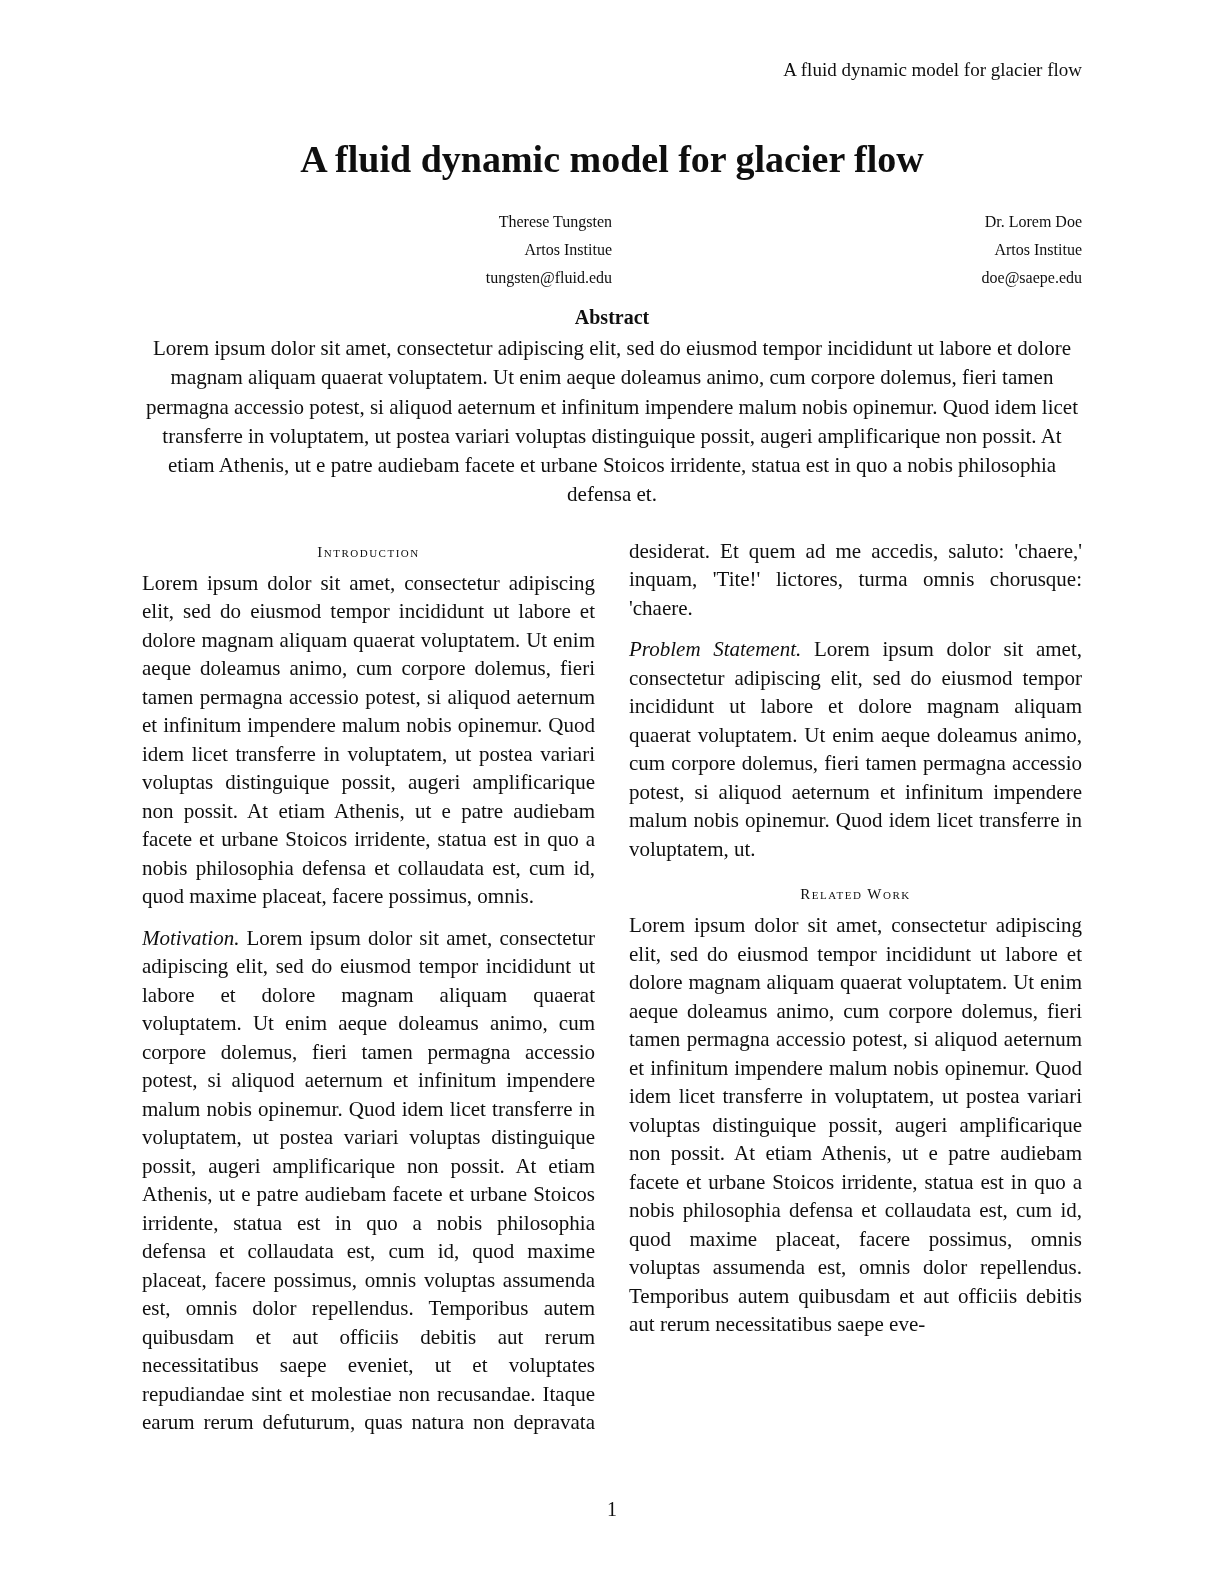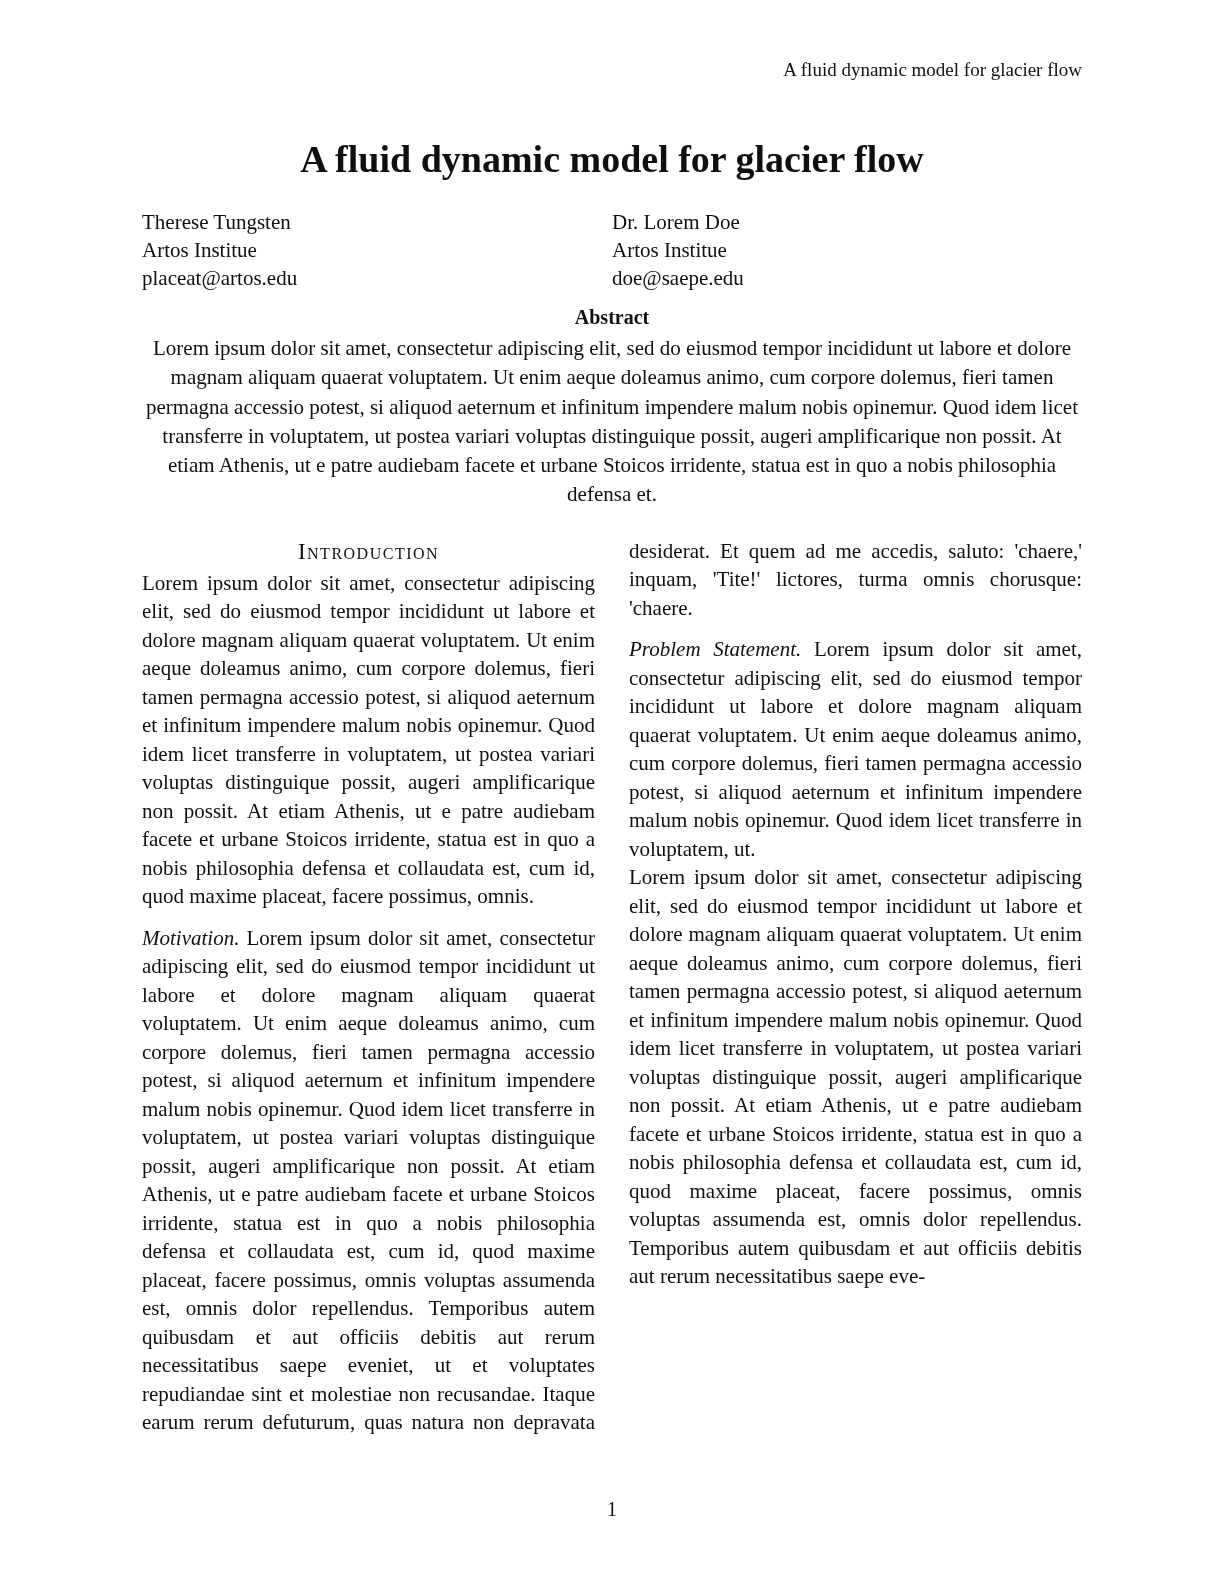--- a/index.html
+++ b/index.html
@@ -31,22 +31,22 @@
     line-height: 46px;
     font-weight: 700;
     text-align: center;
   }
   .authors {
     display: flex;
     margin-top: 26px;
   }
   .author {
     flex: 1 1 50%;
-    text-align: left;
-    font-size: 21px;
+    text-align: right;
+    font-size: 16px;
     line-height: 28px;
   }
   .abstract-title {
     margin-top: 12px;
     text-align: center;
     font-weight: 700;
     font-size: 20px;
     line-height: 26px;
   }
   .abstract-body {
@@ -64,21 +64,21 @@
     overflow: hidden;
     text-align: justify;
     hyphens: auto;
     -webkit-hyphens: auto;
   }
   .section { margin: 0; }
   .section-heading {
     margin: 16px 0 2px 0;
     text-align: center;
     font-weight: 400;
-    font-size: 23px;
+    font-size: 15px;
     line-height: 30px;
     font-variant: small-caps;
     letter-spacing: 1.5px;
     break-after: avoid;
   }
   .section:first-child .section-heading { margin-top: 0; }
   .body-par {
     margin: 0 0 13px 0;
     font-size: 21px;
     line-height: 28.5px;
@@ -100,21 +100,21 @@
 <div class="page">
 
   <div class="running-title">A fluid dynamic model for glacier flow</div>
 
   <h1 class="paper-title">A fluid dynamic model for glacier flow</h1>
 
   <div class="authors">
     <div class="author">
       <div>Therese Tungsten</div>
       <div>Artos Institue</div>
-      <div>placeat@artos.edu</div>
+      <div>tungsten@fluid.edu</div>
     </div>
     <div class="author">
       <div>Dr. Lorem Doe</div>
       <div>Artos Institue</div>
       <div>doe@saepe.edu</div>
     </div>
   </div>
 
   <div class="abstract-title">Abstract</div>
 
@@ -123,20 +123,21 @@
   <div class="columns">
 
     <div class="section">
       <div class="section-heading">Introduction</div>
       <p class="body-par"><span>Lorem ipsum dolor sit amet, consectetur adipiscing elit, sed do eiusmod tempor incididunt ut labore et dolore magnam aliquam quaerat voluptatem. Ut enim aeque doleamus animo, cum corpore dolemus, fieri tamen permagna accessio potest, si aliquod aeternum et infinitum impendere malum nobis opinemur. Quod idem licet transferre in voluptatem, ut postea variari voluptas distinguique possit, augeri amplificarique non possit. At etiam Athenis, ut e patre audiebam facete et urbane Stoicos irridente, statua est in quo a nobis philosophia defensa et collaudata est, cum id, quod maxime placeat, facere possimus, omnis.</span></p>
       <p class="body-par"><em class="par-lead">Motivation.</em> <span>Lorem ipsum dolor sit amet, consectetur adipiscing elit, sed do eiusmod tempor incididunt ut labore et dolore magnam aliquam quaerat voluptatem. Ut enim aeque doleamus animo, cum corpore dolemus, fieri tamen permagna accessio potest, si aliquod aeternum et infinitum impendere malum nobis opinemur. Quod idem licet transferre in voluptatem, ut postea variari voluptas distinguique possit, augeri amplificarique non possit. At etiam Athenis, ut e patre audiebam facete et urbane Stoicos irridente, statua est in quo a nobis philosophia defensa et collaudata est, cum id, quod maxime placeat, facere possimus, omnis voluptas assumenda est, omnis dolor repellendus. Temporibus autem quibusdam et aut officiis debitis aut rerum necessitatibus saepe eveniet, ut et voluptates repudiandae sint et molestiae non recusandae. Itaque earum rerum defuturum, quas natura non depravata desiderat. Et quem ad me accedis, saluto: 'chaere,' inquam, 'Tite!' lictores, turma omnis chorusque: 'chaere.</span></p>
       <p class="body-par"><em class="par-lead">Problem Statement.</em> <span>Lorem ipsum dolor sit amet, consectetur adipiscing elit, sed do eiusmod tempor incididunt ut labore et dolore magnam aliquam quaerat voluptatem. Ut enim aeque doleamus animo, cum corpore dolemus, fieri tamen permagna accessio potest, si aliquod aeternum et infinitum impendere malum nobis opinemur. Quod idem licet transferre in voluptatem, ut.</span></p>
     </div>
 
     <div class="section">
+      <div class="section-heading">Related Work</div>
       <p class="body-par"><span>Lorem ipsum dolor sit amet, consectetur adipiscing elit, sed do eiusmod tempor incididunt ut labore et dolore magnam aliquam quaerat voluptatem. Ut enim aeque doleamus animo, cum corpore dolemus, fieri tamen permagna accessio potest, si aliquod aeternum et infinitum impendere malum nobis opinemur. Quod idem licet transferre in voluptatem, ut postea variari voluptas distinguique possit, augeri amplificarique non possit. At etiam Athenis, ut e patre audiebam facete et urbane Stoicos irridente, statua est in quo a nobis philosophia defensa et collaudata est, cum id, quod maxime placeat, facere possimus, omnis voluptas assumenda est, omnis dolor repellendus. Temporibus autem quibusdam et aut officiis debitis aut rerum necessitatibus saepe eve-</span></p>
     </div>
 
   </div>
 
   <div class="page-number">1</div>
 
 </div>
 
 </body></html>

